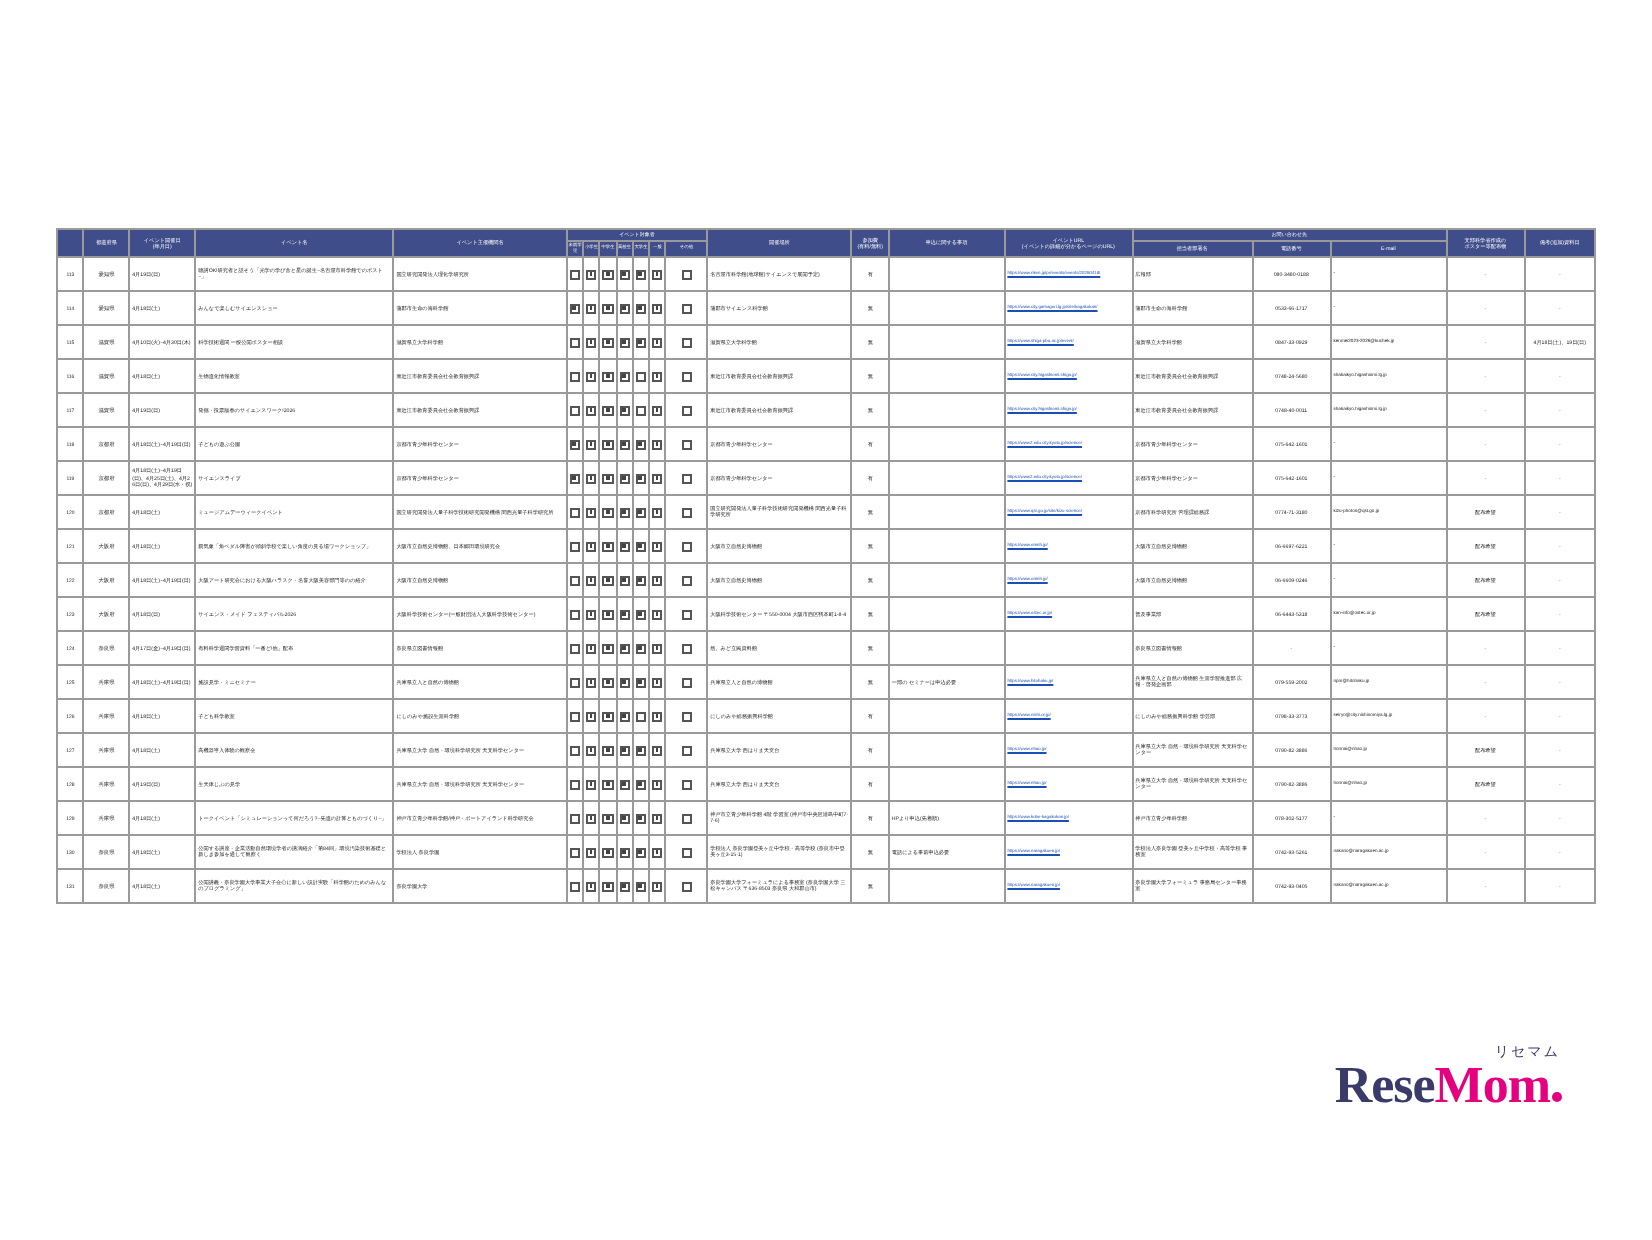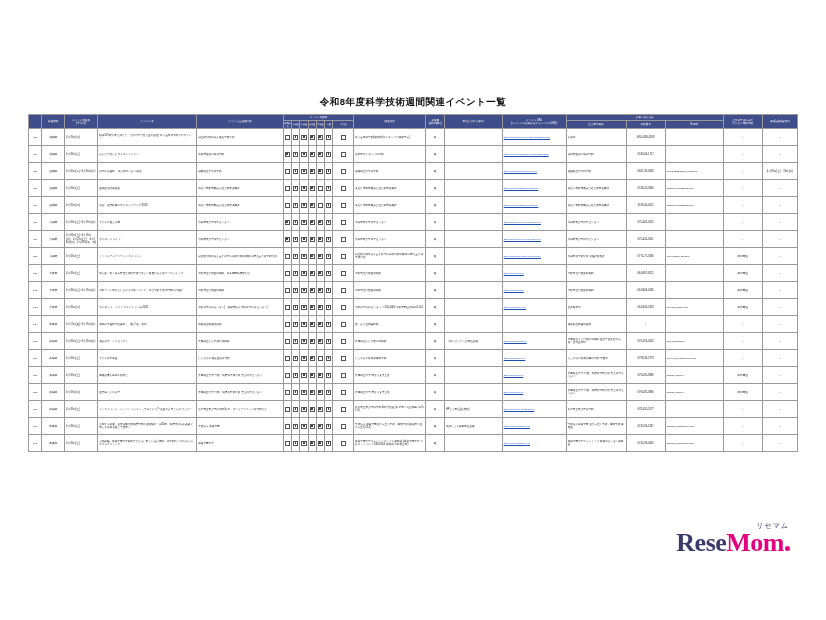--- a/index.html
+++ b/index.html
@@ -91,21 +91,21 @@
     content: "";
     position: absolute;
     left: 0.4px;
     top: 0.4px;
     width: 1.8px;
     height: 1.8px;
     background: #444;
   }
   .logo {
     position: absolute;
-    right: 36px;
+    right: 45px;
     bottom: 62px;
     text-align: right;
   }
   .logo-main {
     font-family: "Liberation Serif", serif;
     font-size: 26px;
     font-weight: bold;
     color: #3b3b6b;
     letter-spacing: -0.5px;
   }
@@ -126,21 +126,20 @@
     border-radius: 50%;
     margin-left: 1px;
     vertical-align: baseline;
   }
 </style>
 </head>
 <body>
 
 <div class="page">
 
-  <div class="doc-title">令和8年度科学技術週間関連イベント一覧</div>
 
   <div class="table-wrap">
     <table class="evt">
       <colgroup>
         <col style="width:13px">
         <col style="width:22px">
         <col style="width:32px">
         <col style="width:96px">
         <col style="width:84px">
         <col style="width:8px">

